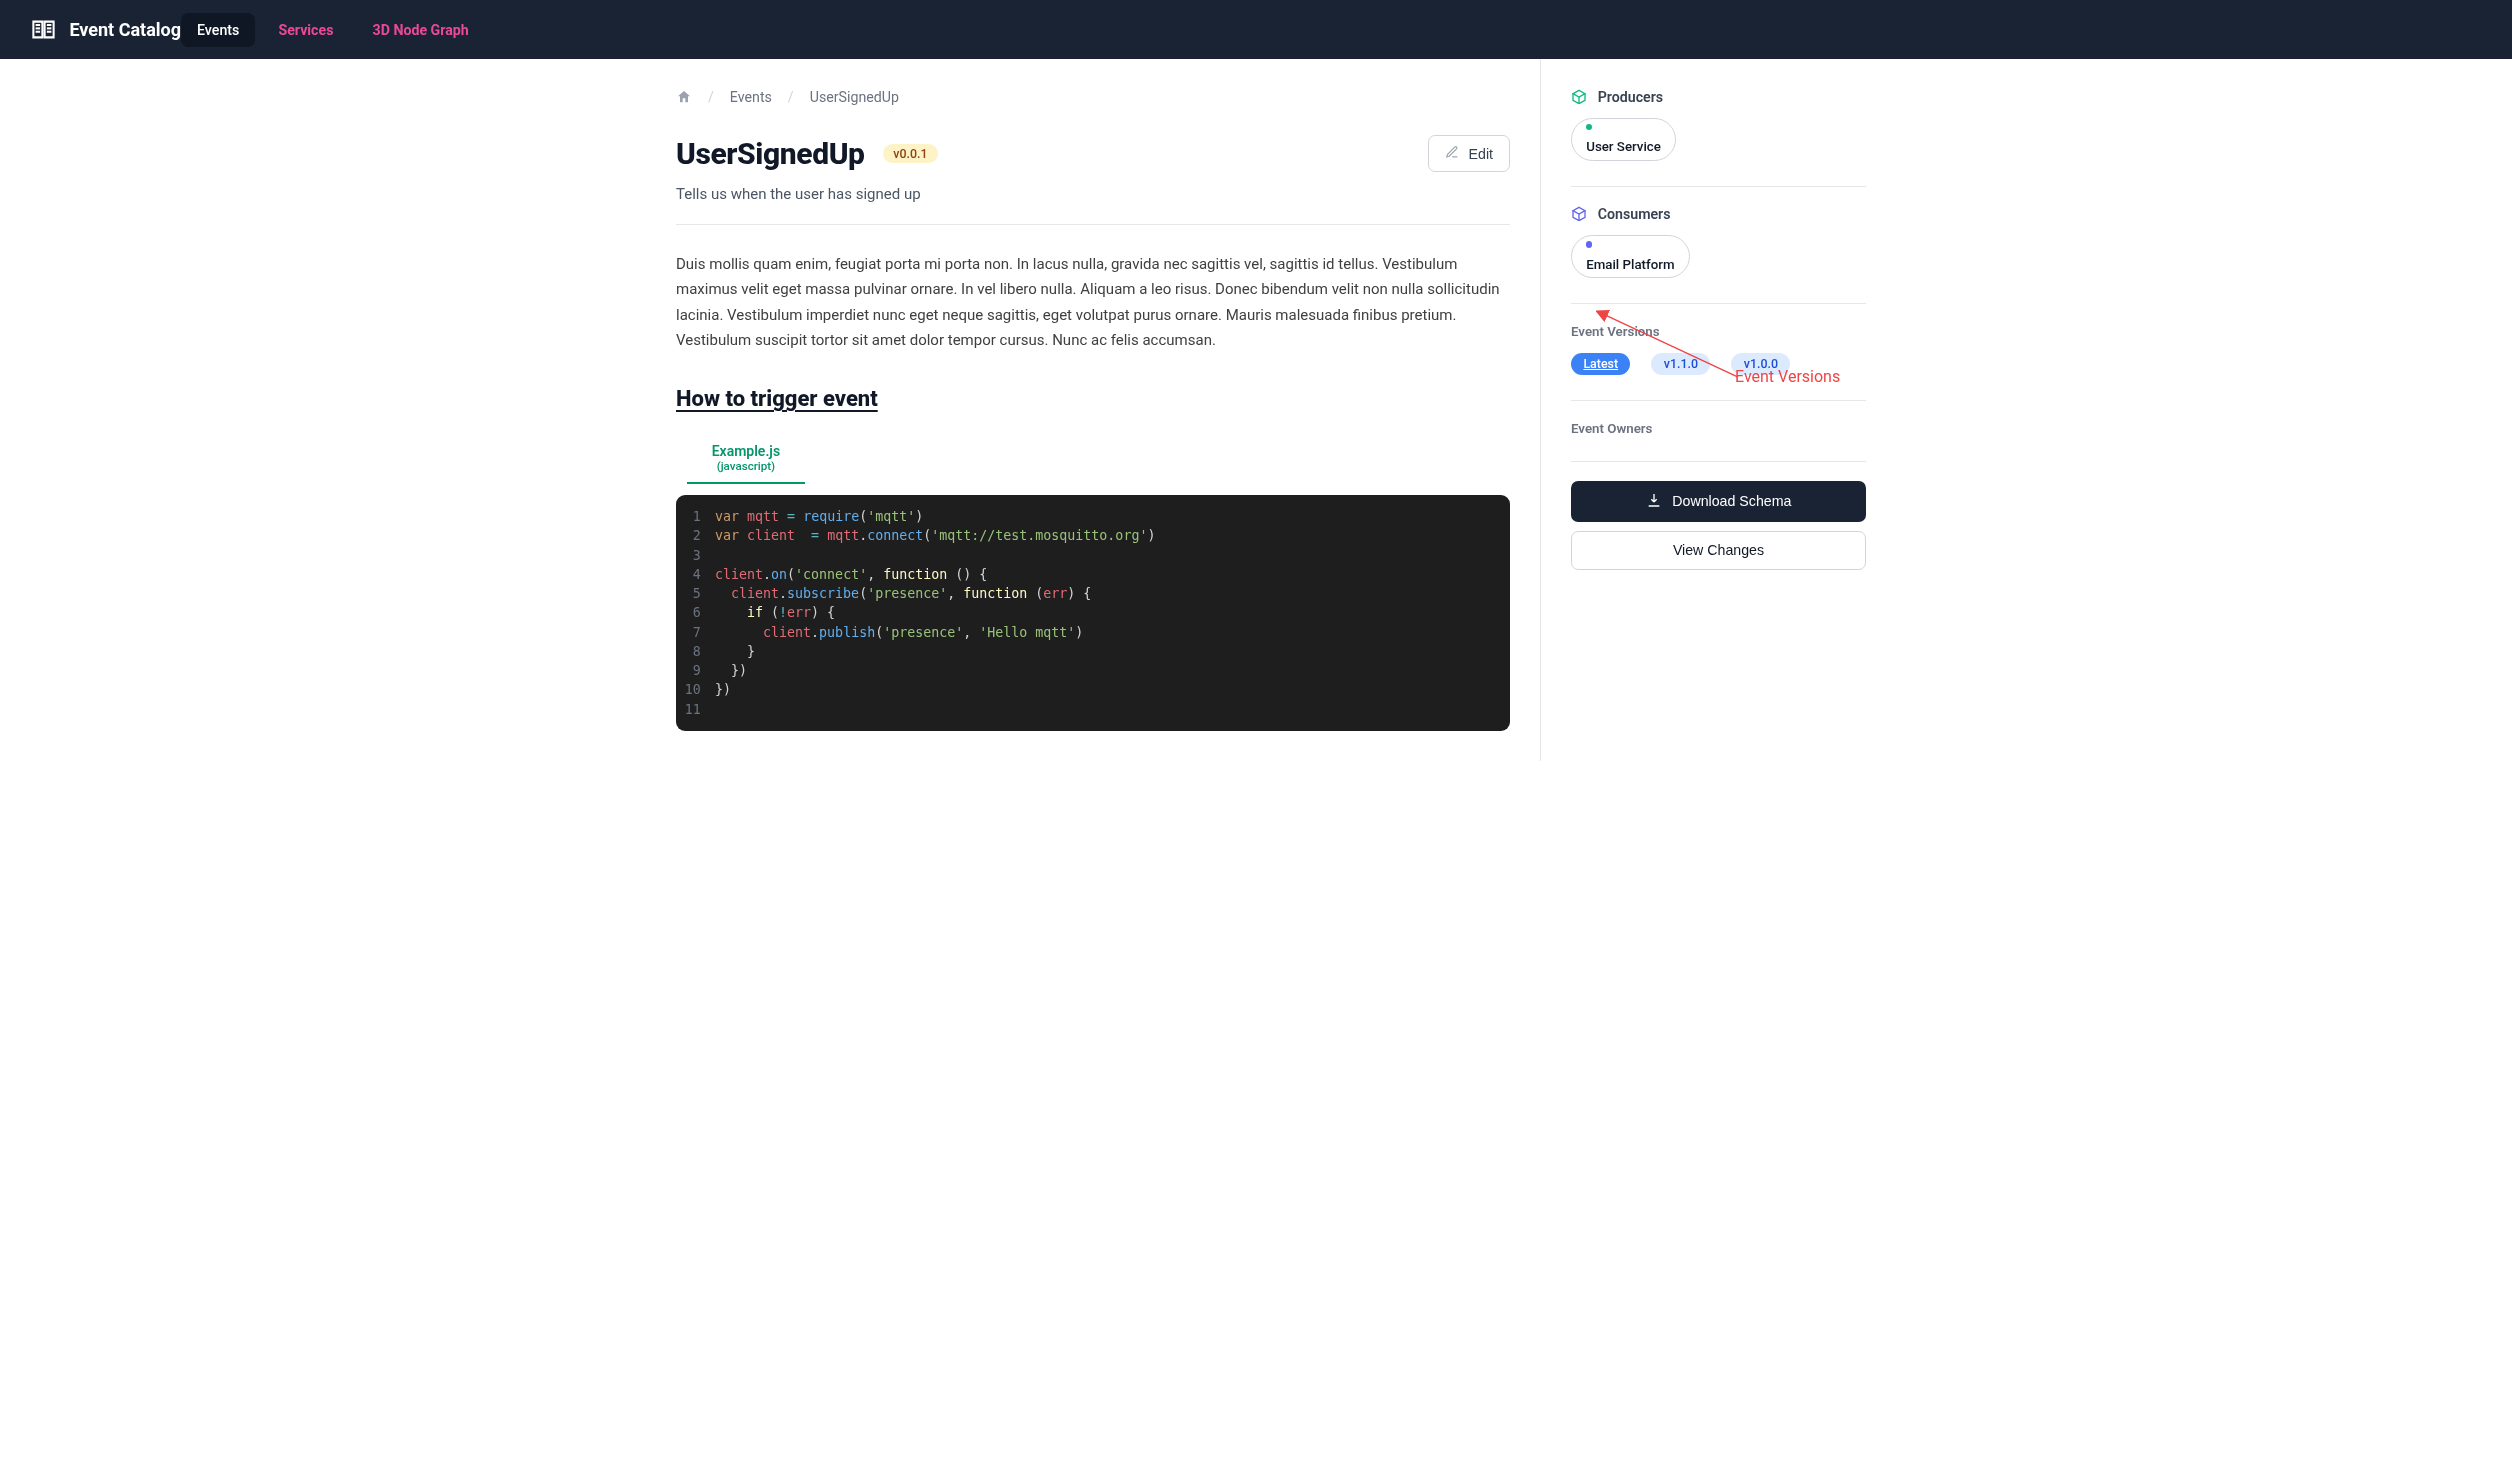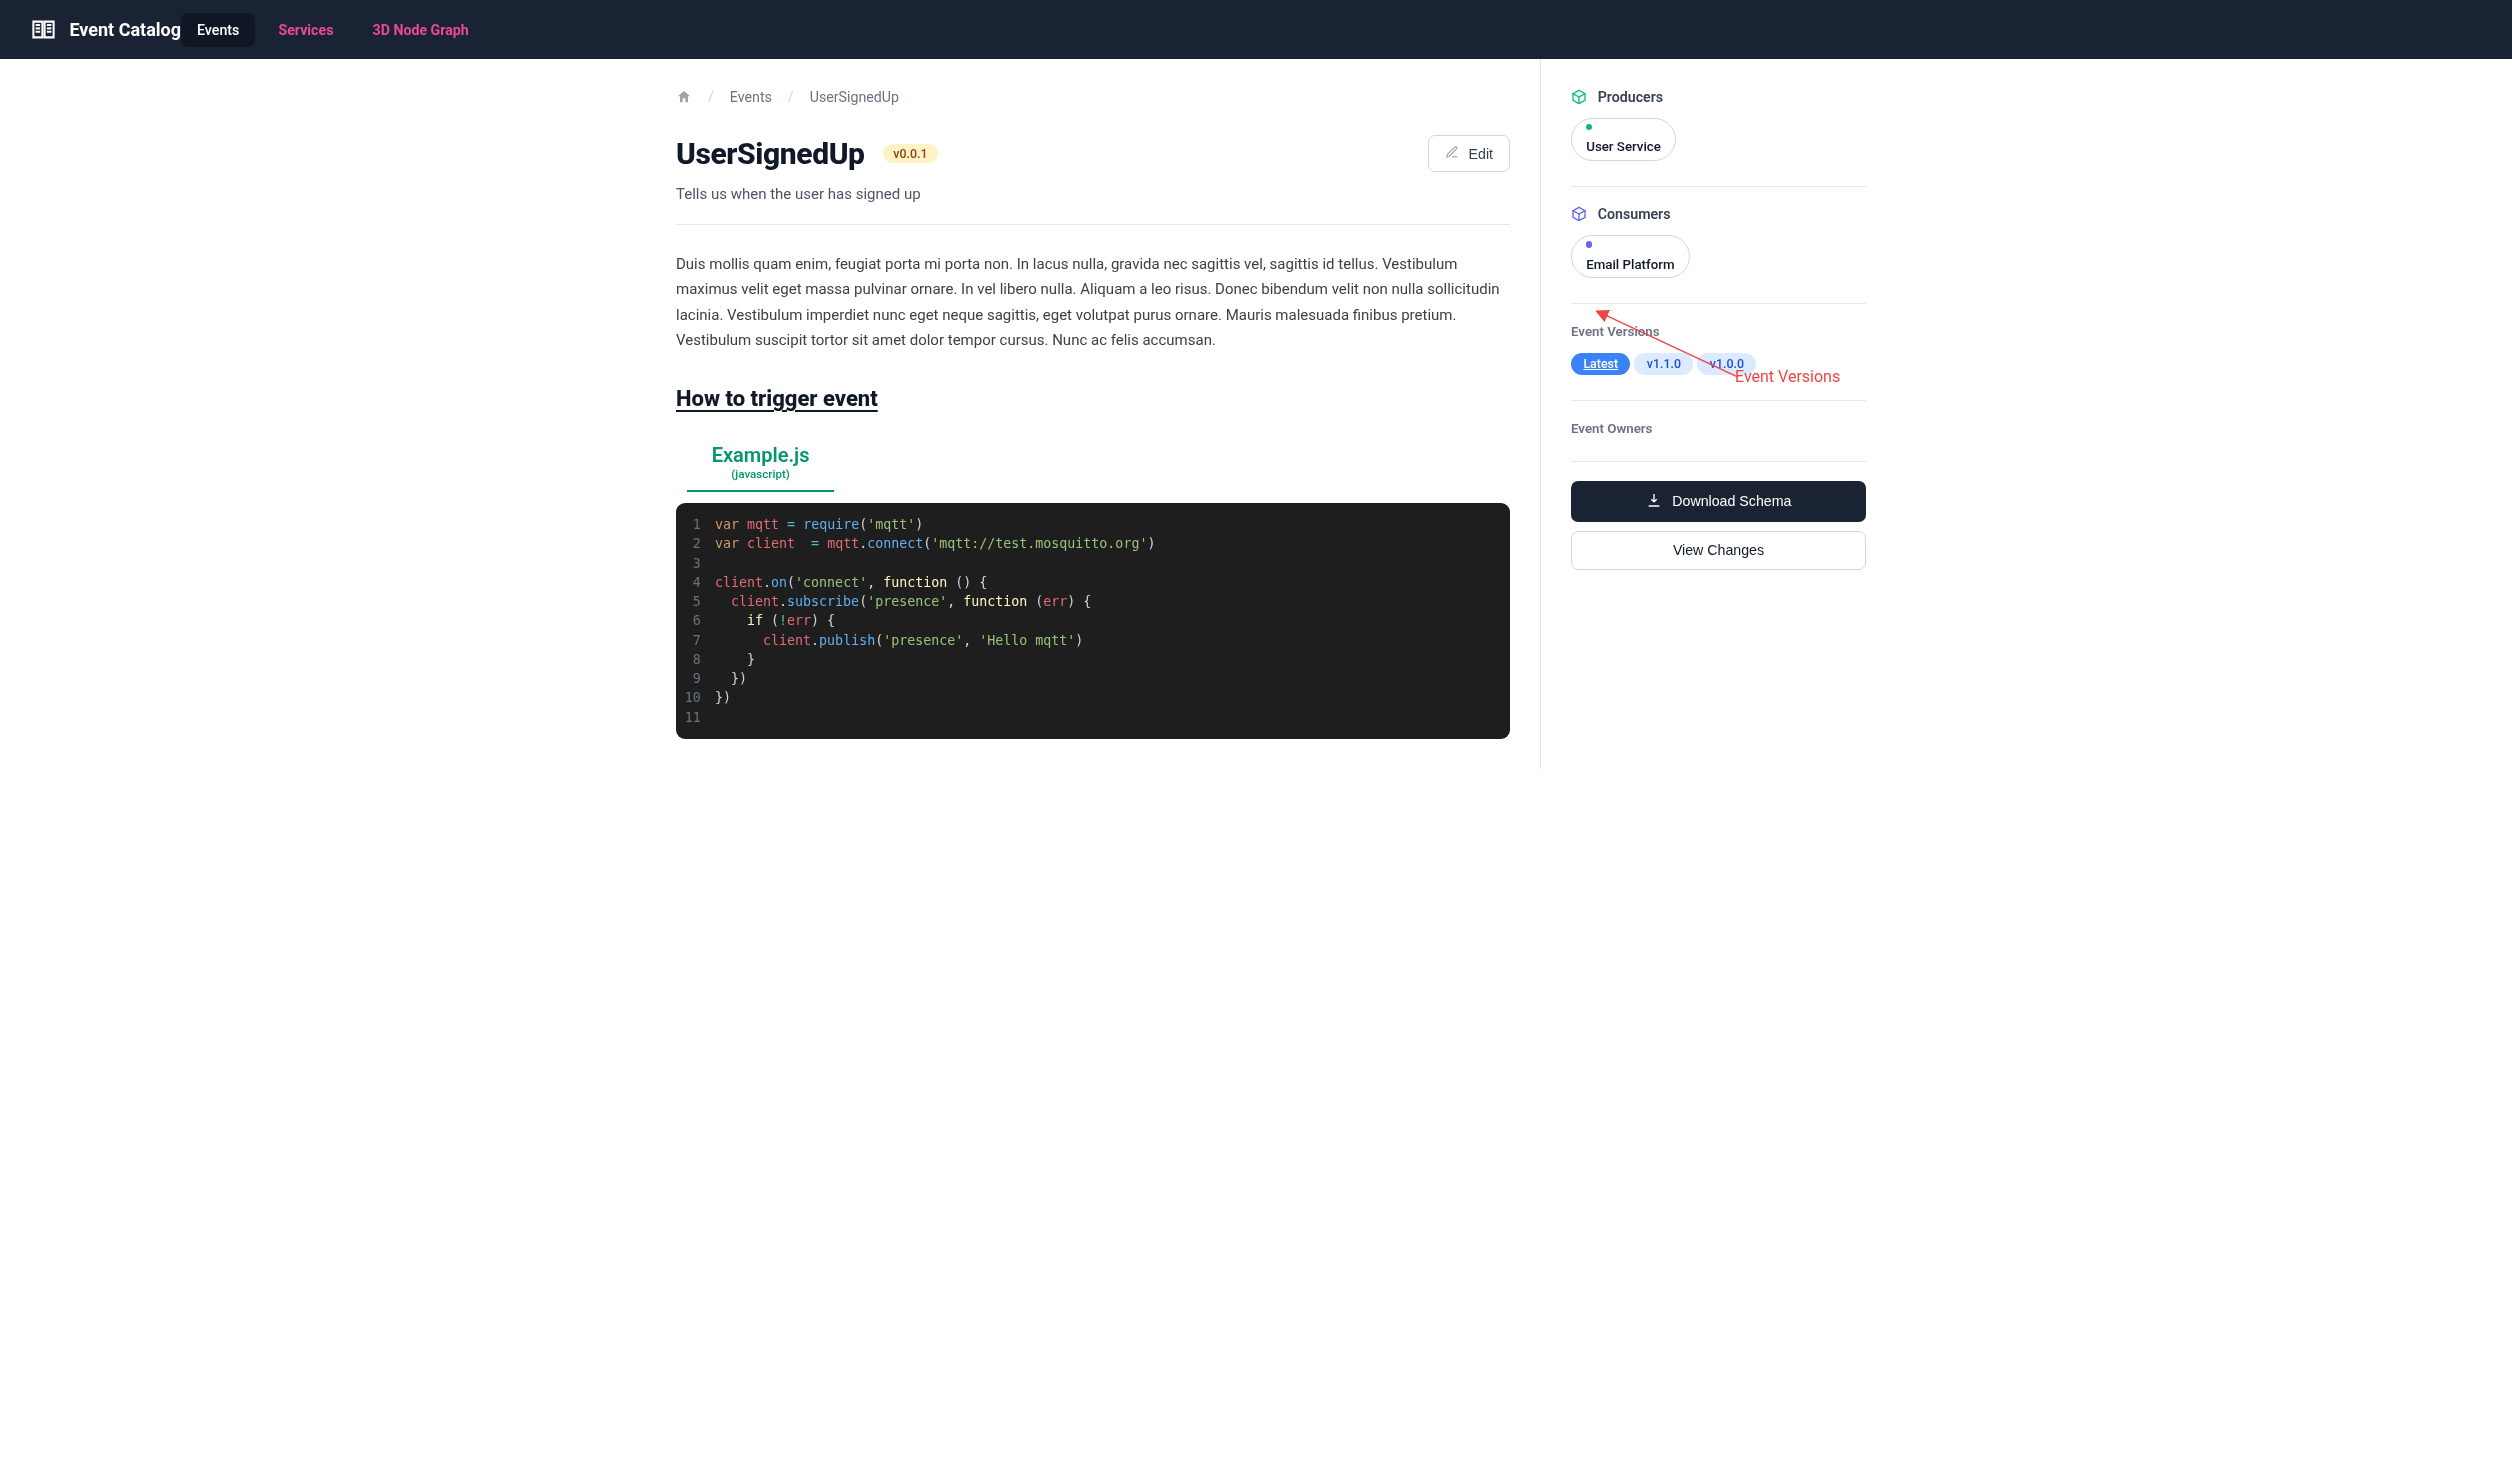--- a/index.html
+++ b/index.html
@@ -103,21 +103,21 @@
   .code-tab {
     display: inline-flex;
     flex-direction: column;
     align-items: center;
     padding: 7.1px 25px 9px 25px;
     color: #059669;
     border-bottom: 2.7px solid #059669;
     margin-bottom: 10.7px;
     margin-left: 10.7px;
   }
-  .code-tab .tab-name { font-size: 20px; font-weight: 600; }
+  .code-tab .tab-name { font-size: 14px; font-weight: 600; }
   .code-tab .tab-sub { font-size: 11.6px; font-weight: 500; }
   .code-block {
     background: #1e1e1e;
     border-radius: 9px;
     padding: 12.4px 0;
     color: #d4d4d4;
     font-family: "SF Mono", Menlo, Monaco, Consolas, monospace;
     font-size: 13.3px;
     line-height: 1.45;
     overflow-x: auto;
@@ -160,21 +160,21 @@
     font-size: 13.3px;
     color: #111827;
     font-weight: 500;
     flex-direction: column;
   }
   .dot { width: 6.2px; height: 6.2px; border-radius: 50%; }
   .dot-green { background: #10b981; }
   .dot-blue { background: #6366f1; }
   hr.side-sep { border: none; border-top: 0.9px solid #e5e7eb; margin: 19.6px 0; }
   .muted-heading { font-size: 13.3px; font-weight: 600; color: #6b7280; margin-bottom: 14.2px; }
-  .version-pills { display: flex; gap: 4px; flex-wrap: wrap; text-align: right; }
+  .version-pills { display: flex; gap: 21px; flex-wrap: wrap; text-align: right; }
   .vpill {
     background: #dbeafe;
     color: #1d4ed8;
     border-radius: 888px;
     padding: 3.6px 12.4px;
     font-size: 12.4px;
     font-weight: 500;
     cursor: pointer;
   }
   .vpill.active { background: #3b82f6; color: #fff; text-decoration: underline; }

